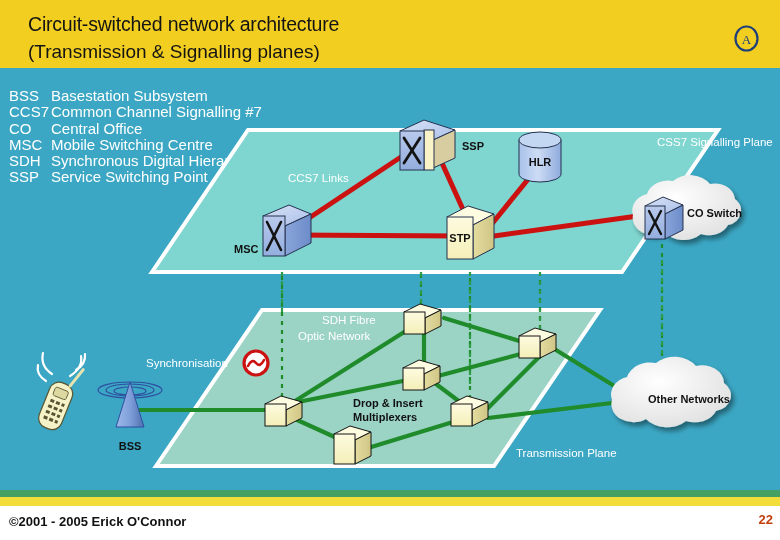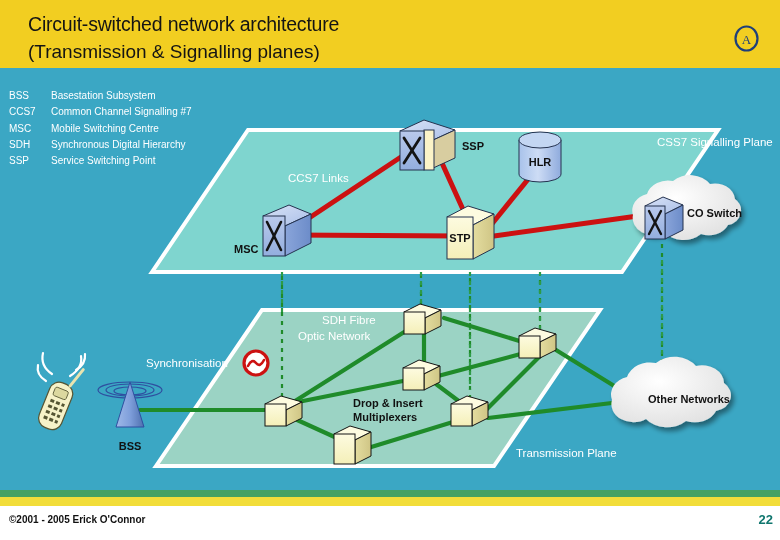--- a/index.html
+++ b/index.html
@@ -32,37 +32,37 @@
 
   
   .bodyarea{
     position:absolute;left:0;top:68px;width:780px;height:422px;
     background:#3ba7c4;
   }
 
   
   .legend{
     position:absolute;left:9px;top:88px;
-    color:#ffffff;font-size:10px;line-height:16.3px;
+    color:#ffffff;font-size:15px;line-height:16.3px;
     white-space:nowrap;
   }
   .legend .row{display:block;height:16.3px;}
   .legend .abbr{display:inline-block;width:42px;}
 
   
   .band-green{position:absolute;left:0;top:490px;width:780px;height:7px;background:#45a163;}
   .band-yellow{position:absolute;left:0;top:497px;width:780px;height:9px;background:#f2dd3a;}
   .footer{position:absolute;left:0;top:506px;width:780px;height:34px;background:#ffffff;}
   .copyright{
     position:absolute;left:9px;top:514px;
-    font-size:10px;font-weight:bold;color:#111111;white-space:nowrap;
+    font-size:13px;font-weight:bold;color:#111111;white-space:nowrap;
   }
   .pagenum{
     position:absolute;left:745px;top:512px;width:28px;
-    text-align:right;font-size:13px;color:#0f766e;font-weight:bold;
+    text-align:right;font-size:13px;color:#c2410c;font-weight:bold;
   }
 
   
   .diagram{position:absolute;left:0;top:0;width:780px;height:540px;}
   .lbl{
     font-family:"Liberation Sans", sans-serif;
     font-size:11.5px;
     fill:#ffffff;
   }
   .lbl-dark{
@@ -91,20 +91,23 @@
       <text x="13.5" y="18.5" text-anchor="middle" font-family="'Liberation Serif', serif" font-size="13" fill="#1e3f7a">A</text>
     </svg>
   </div>
 
   <div class="legend">
     <span class="row">
       <span class="abbr">BSS</span><span>Basestation Subsystem</span>
     </span>
     <span class="row">
       <span class="abbr">CCS7</span><span>Common Channel Signalling #7</span>
+    </span>
+    <span class="row">
+      <span class="abbr">CO</span><span>Central Office</span>
     </span>
     <span class="row">
       <span class="abbr">MSC</span><span>Mobile Switching Centre</span>
     </span>
     <span class="row">
       <span class="abbr">SDH</span><span>Synchronous Digital Hierarchy</span>
     </span>
     <span class="row">
       <span class="abbr">SSP</span><span>Service Switching Point</span>
     </span>

